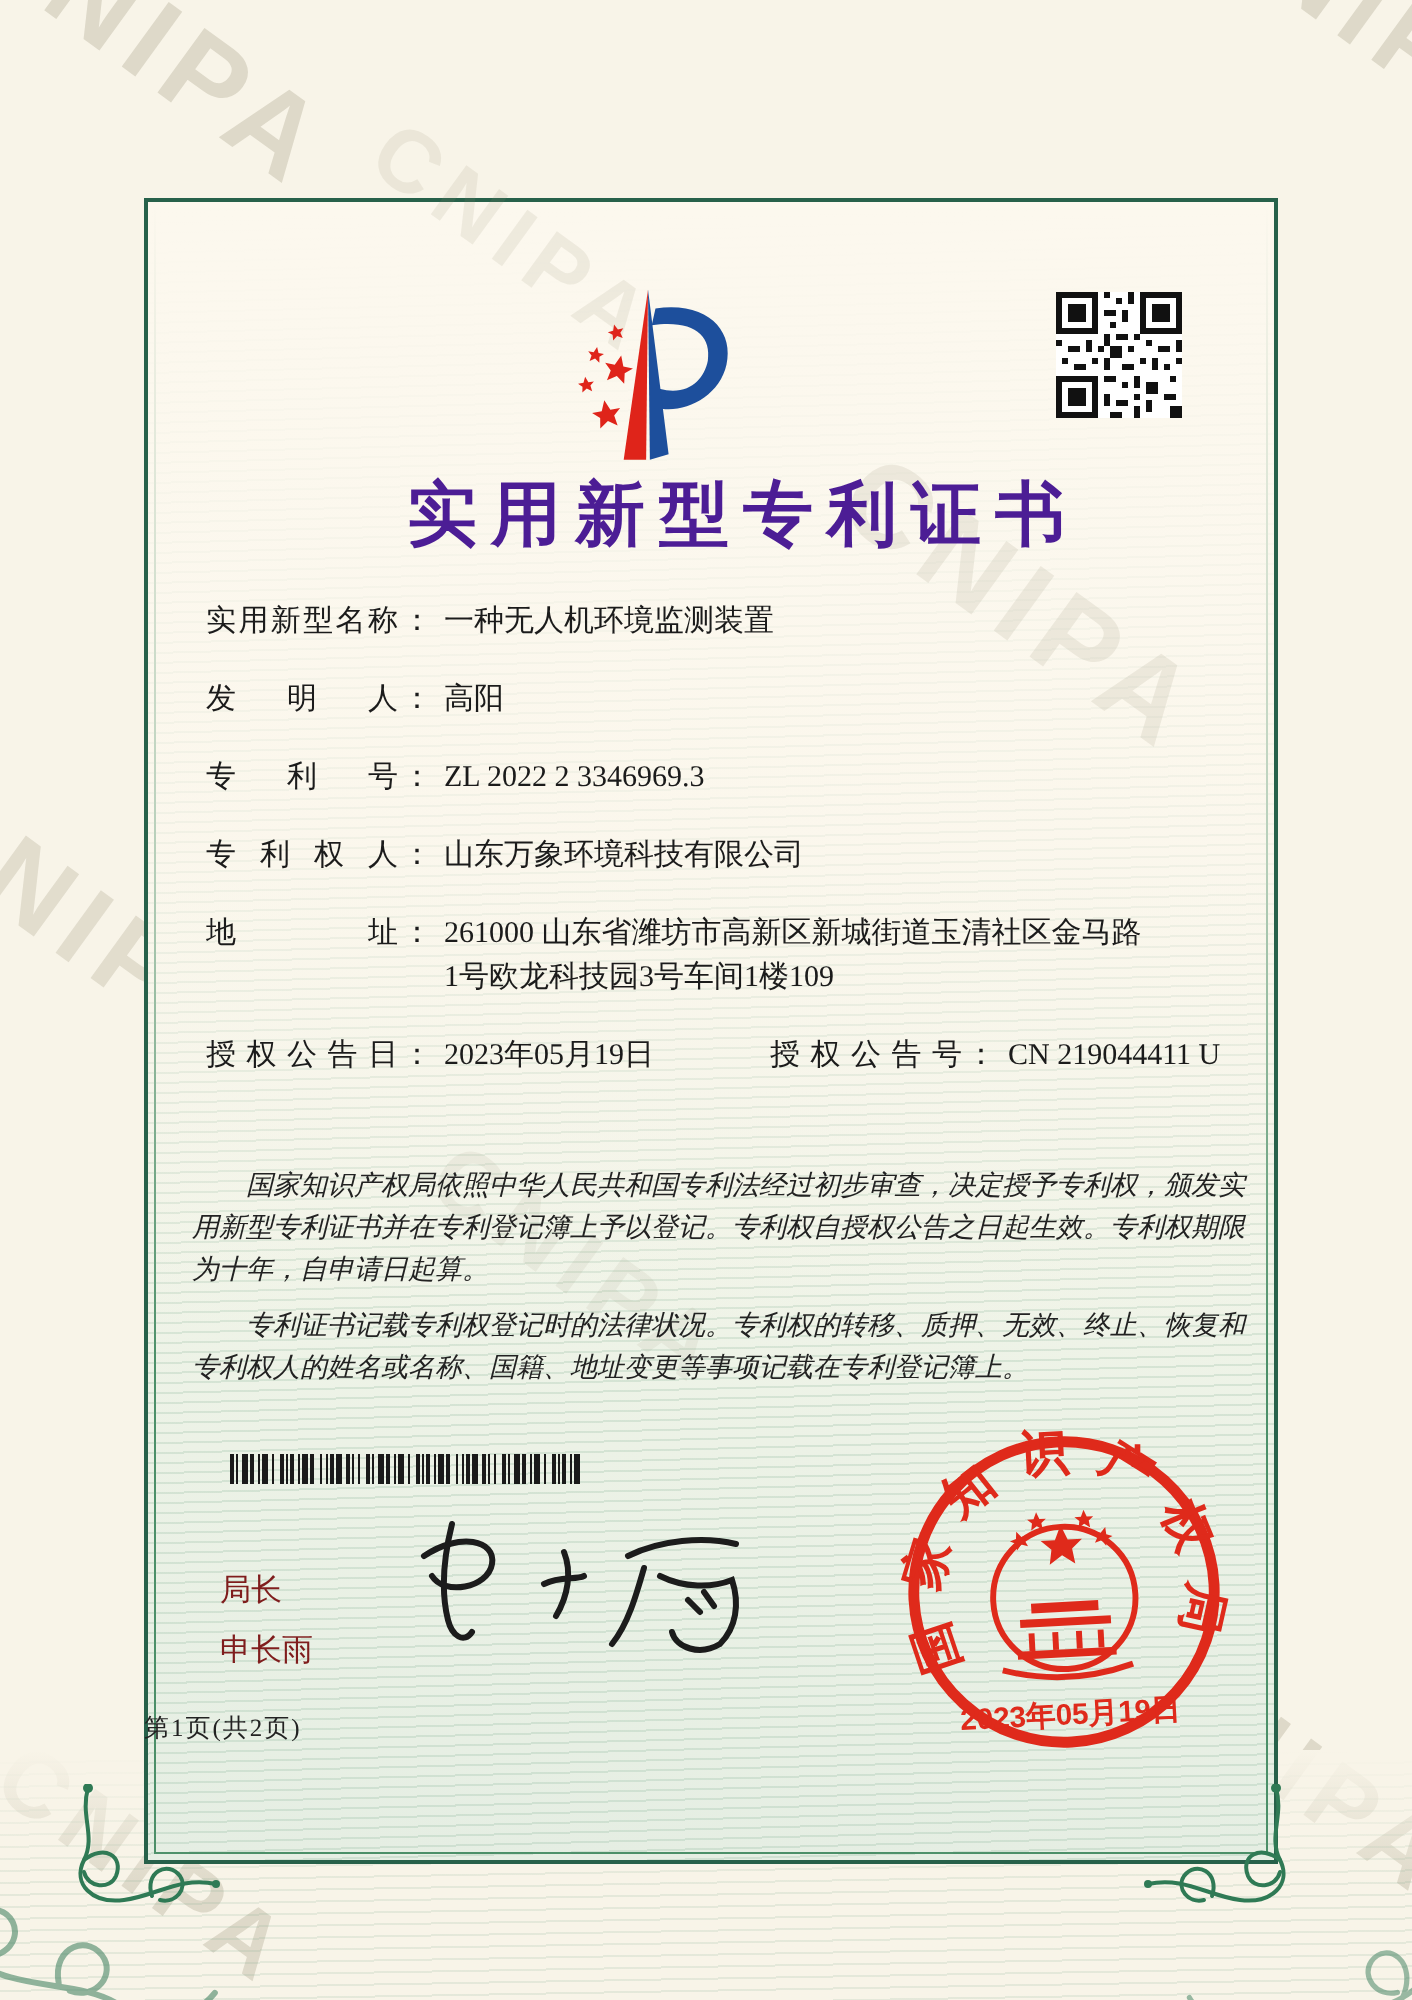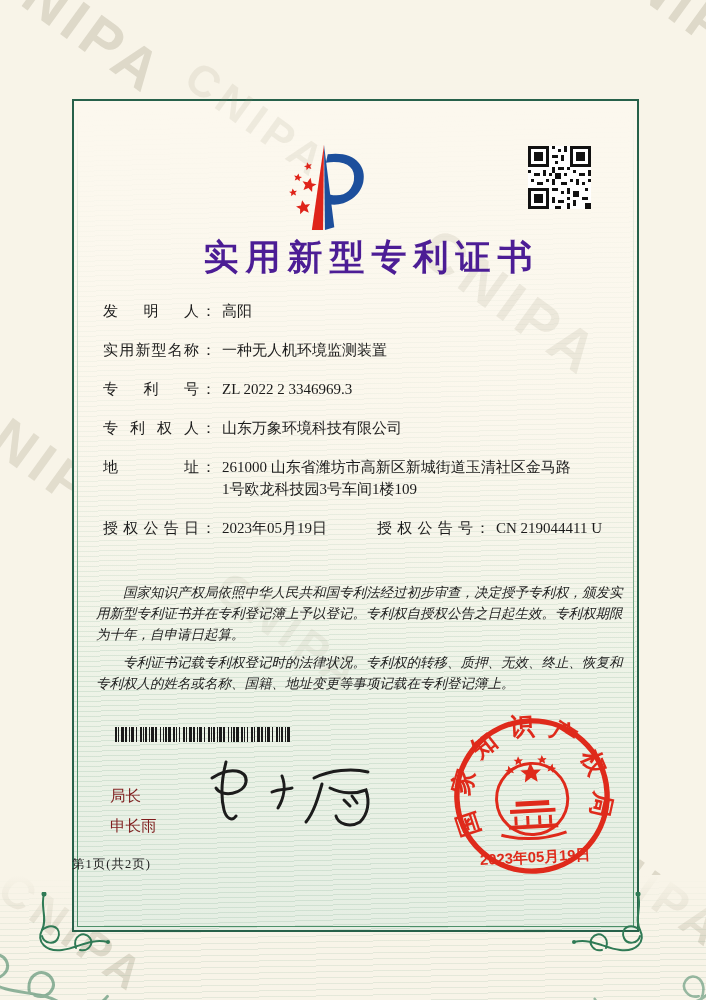--- a/index.html
+++ b/index.html
@@ -67,22 +67,22 @@
   .rows{position:absolute;left:103px;top:300px;width:520px;font-size:15px;}
   .frow{margin-bottom:17px;line-height:22px;white-space:nowrap;}
   .flabel{
     display:inline-block;width:96px;
     text-align:justify;text-align-last:justify;
     vertical-align:top;
   }
   .fcolon{display:inline-block;margin:0 6px 0 2px;vertical-align:top;}
   .fvalue{display:inline-block;vertical-align:top;white-space:normal;}
   .addr .fvalue{width:352px;}
-  .grant{display:flex;gap:12px;}
-  .grant .seg2{margin-left:38px;}
+  .grant{display:flex;gap:0;}
+  .grant .seg2{margin-left:58px;}
   
   .paras{
     position:absolute;left:96px;top:582px;width:528px;
     font-size:13.5px;line-height:21px;color:#222;
     font-style:italic;
   }
   .paras p{margin:0 0 7px 0;text-indent:2em;}
   
   .barcode{position:absolute;left:115px;top:727px;}
   
@@ -229,24 +229,24 @@
         <rect x="57" y="57" width="6" height="6"></rect>
       <rect x="27" y="60" width="6" height="3"></rect>
         <rect x="39" y="57" width="3" height="6"></rect>
     </g>
   </svg>
 
   <div class="title">实用新型专利证书</div>
 
   <div class="rows">
     <div class="frow">
+      <span class="flabel">实用新型名称</span><span class="fcolon">：</span><span class="fvalue">一种无人机环境监测装置</span>
+    </div>
+    <div class="frow">
       <span class="flabel">发　明　人</span><span class="fcolon">：</span><span class="fvalue">高阳</span>
-    </div>
-    <div class="frow">
-      <span class="flabel">实用新型名称</span><span class="fcolon">：</span><span class="fvalue">一种无人机环境监测装置</span>
     </div>
     <div class="frow">
       <span class="flabel">专　利　号</span><span class="fcolon">：</span><span class="fvalue">ZL 2022 2 3346969.3</span>
     </div>
     <div class="frow">
       <span class="flabel">专 利 权 人</span><span class="fcolon">：</span><span class="fvalue">山东万象环境科技有限公司</span>
     </div>
     <div class="frow addr">
       <span class="flabel">地　　　址</span><span class="fcolon">：</span><span class="fvalue">261000 山东省潍坊市高新区新城街道玉清社区金马路1号欧龙科技园3号车间1楼109</span>
     </div>

